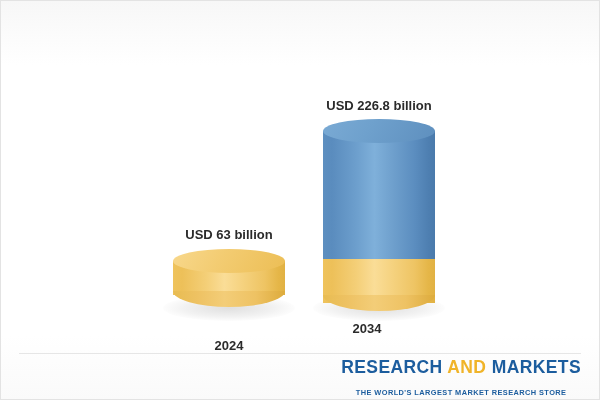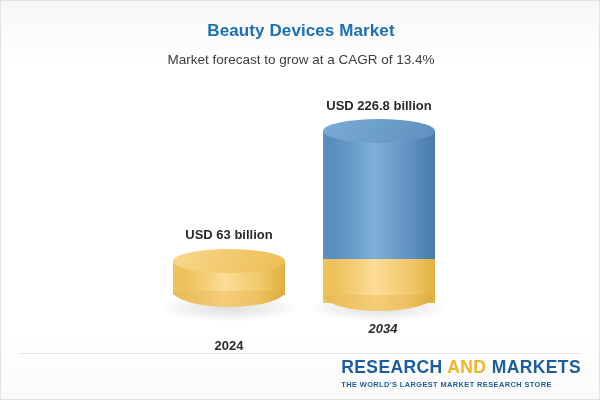--- a/index.html
+++ b/index.html
@@ -149,66 +149,62 @@
     top: 370px;
     font-size: 10.5px;
     color: #9b9b9b;
     z-index: 3;
     white-space: nowrap;
   }
   .logo {
     position: absolute;
     right: 18px;
     top: 358px;
-    text-align: left;
+    text-align: center;
     z-index: 3;
     line-height: 1;
   }
   .logo-main {
     font-size: 17.5px;
     font-weight: bold;
     letter-spacing: .4px;
     color: #1c5d9e;
     white-space: nowrap;
   }
   .logo-and { color: #f0b429; }
   .logo-tag {
-    margin-top: 4px;
+    margin-top: 12px;
     font-size: 7.4px;
     font-weight: bold;
     letter-spacing: .42px;
     color: #1c5d9e;
     white-space: nowrap;
   }
 </style>
 </head>
 <body>
 
 <div id="card">
 
-  <div class="header">
-    <p class="chart-title">Beauty Devices Market</p>
-    <p class="chart-subtitle">Market forecast to grow at a CAGR of 13.4%</p>
-  </div>
 
   <div class="plot">
 
     <div class="value-label" style="left:288px; top:97px; width:180px;">USD 226.8 billion</div>
 
     <div class="cylinder" style="left:322px; top:118px; width:112px; height:192px;">
       <div class="cyl-shadow" style="left:-10px; top:176px; width:132px; height:26px;"></div>
 
       <div class="seg seg-gold" style="top:140px; height:44px;"></div>
       <div class="bottom bottom-gold" style="top:176px; height:16px;"></div>
 
       <div class="seg seg-blue" style="top:12px; height:128px;"></div>
       <div class="cap cap-blue" style="top:0px; height:24px;"></div>
     </div>
 
-    <div class="cat-label" style="left:332px; top:320px; width:100px;font-style:italic;">2034</div>
+    <div class="cat-label" style="left:316px; top:320px; width:100px;">2034</div>
 
     <div class="value-label" style="left:138px; top:218px; width:180px;margin-top:8px;">USD 63 billion</div>
 
     <div class="cylinder" style="left:172px; top:248px; width:112px; height:62px;">
       <div class="cyl-shadow" style="left:-10px; top:46px; width:132px; height:26px;"></div>
 
       <div class="seg seg-gold" style="top:12px; height:34px;"></div>
       <div class="bottom bottom-gold" style="top:42px; height:16px;"></div>
       <div class="cap cap-gold" style="top:0px; height:24px;"></div>
     </div>

